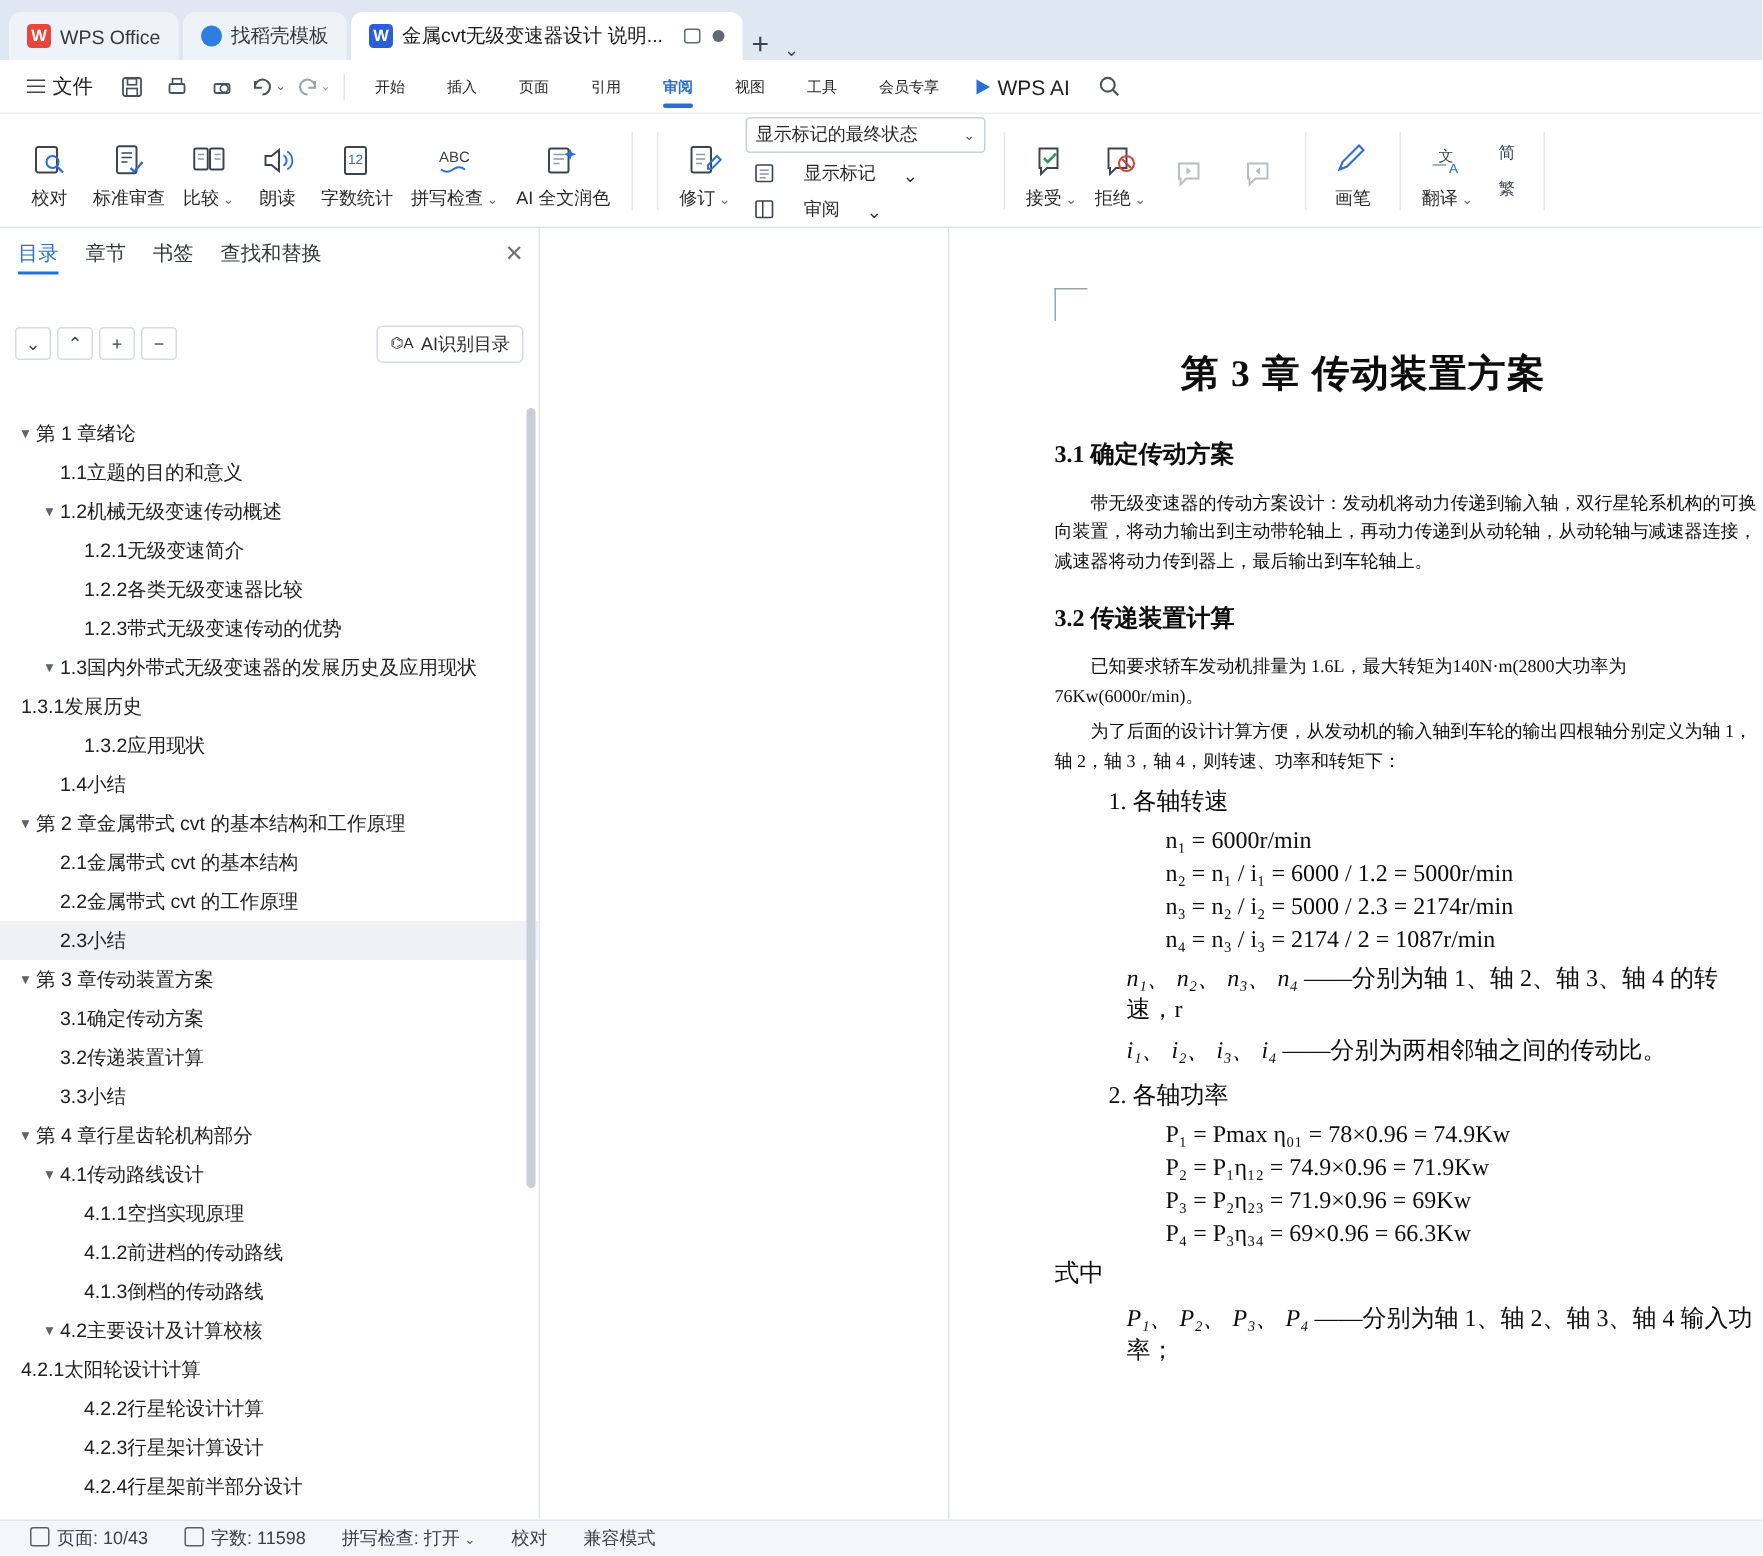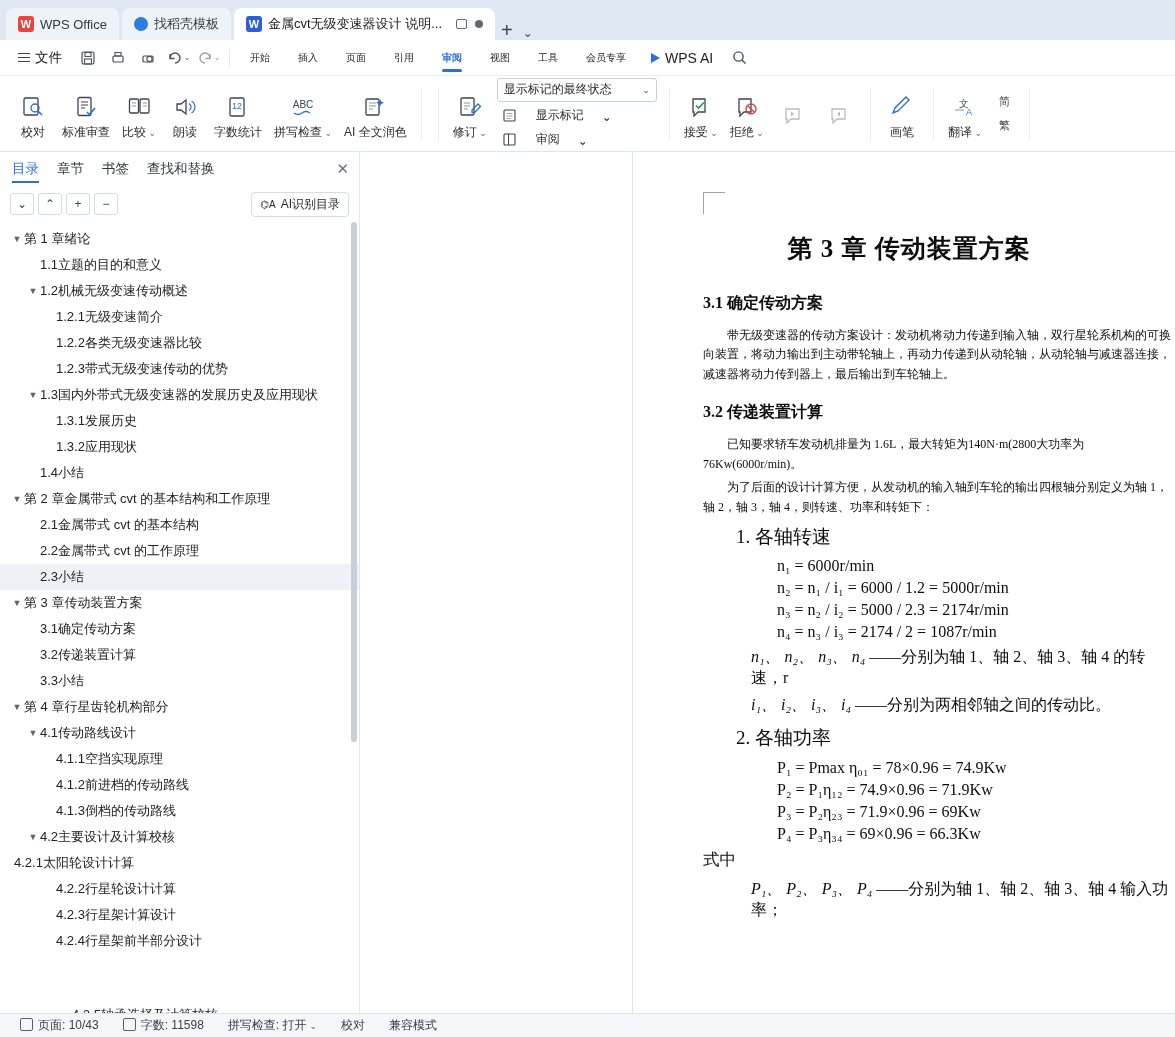--- a/index.html
+++ b/index.html
@@ -122,20 +122,21 @@
   
   .main { display:flex; height:calc(1037px - 40px - 36px - 76px - 24px); }
 
   
   .navpane {
     width:360px;
     background:#ffffff;
     border-right:1px solid #e3e8ef;
     display:flex;flex-direction:column;
     position:relative;
+    gap:25px;
   }
   .nav-tabs {
     height:36px;display:flex;align-items:center;gap:18px;padding:0 12px;position:relative;
     font-size:13.5px;color:#33383e;
   }
   .nav-tabs .nt { position:relative;padding:7px 0 9px; }
   .nav-tabs .nt.active { color:#2b6fd6; }
   .nav-tabs .nt.active::after {
     content:"";position:absolute;left:0;right:0;bottom:4px;height:2px;background:#2b6fd6;
   }
@@ -180,21 +181,21 @@
     color:#0d0d0d;
   }
   .corner-mark { width:22px;height:22px;border-left:1px solid #9aa3ae;border-top:1px solid #9aa3ae; margin-bottom:18px;}
   h1.ch {
     font-size:25px;font-weight:bold;text-align:center;margin:10px 0 28px 0;letter-spacing:1px;
     padding-right:60px;
   }
   h2.sec { font-size:16px;font-weight:bold;margin:18px 0 12px 0; }
   p.body { font-size:12px;line-height:1.62;margin:0 0 4px 0;text-indent:2em; }
   p.noind { font-size:16.5px;line-height:1.62;margin:0 0 4px 0; }
-  ol.lst { margin:2px 0 2px 0;padding-left:52px;font-size:19px;line-height:1.7; }
+  ol.lst { margin:2px 0 2px 0;padding-left:52px;font-size:16px;line-height:1.7; }
   .eq { font-family:"Liberation Serif", serif; font-size:16px; margin:4px 0 4px 74px; }
   .varline { font-size:16px; margin:6px 0 6px 48px; }
   .varline i { font-style:italic; }
 
   
   .statusbar {
     position:absolute;left:0;bottom:0;width:1175px;height:24px;
     background:#f4f6f9;border-top:1px solid #dfe4ea;
     display:flex;align-items:center;gap:0;
     font-size:12px;color:#3a4046;padding-left:8px;
@@ -532,21 +533,21 @@
           <span>1.2.2各类无级变速器比较</span>
         </div>
         <div class="toc-item" style="padding-left: 42px;">
           <span class="tw"></span>
           <span>1.2.3带式无级变速传动的优势</span>
         </div>
         <div class="toc-item" style="padding-left: 26px;">
           <span class="tw">▼</span>
           <span>1.3国内外带式无级变速器的发展历史及应用现状</span>
         </div>
-        <div class="toc-item" style="padding-left: 42px;">
+        <div class="toc-item" style="">
           <span class="tw"></span>
           <span>1.3.1发展历史</span>
         </div>
         <div class="toc-item" style="padding-left: 42px;">
           <span class="tw"></span>
           <span>1.3.2应用现状</span>
         </div>
         <div class="toc-item" style="padding-left: 26px;">
           <span class="tw"></span>
           <span>1.4小结</span>

